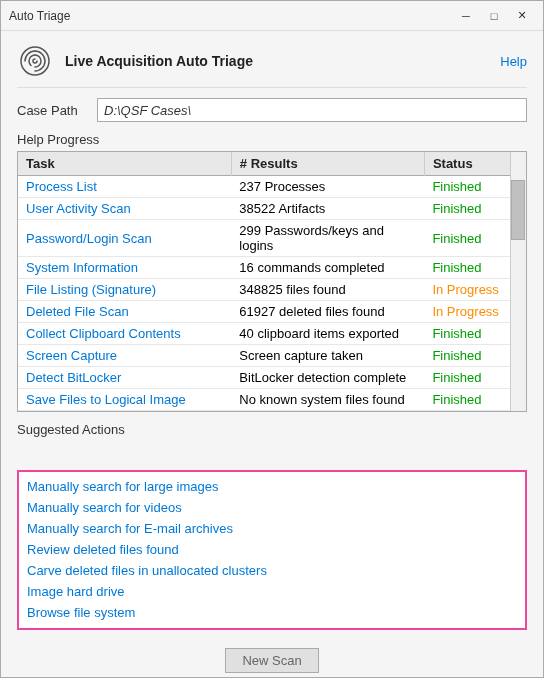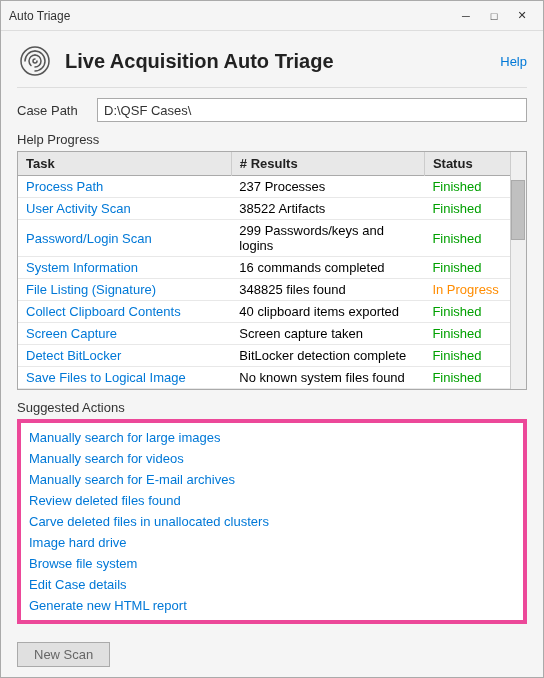--- a/index.html
+++ b/index.html
@@ -69,21 +69,21 @@
     .app-header-left {
       display: flex;
       align-items: center;
       gap: 12px;
     }
     .app-logo {
       width: 36px;
       height: 36px;
     }
     .app-title {
-      font-size: 20px;
+      font-size: 14px;
       font-weight: 600;
       color: #222;
     }
     .help-link {
       color: #0078d7;
       font-size: 13px;
       cursor: pointer;
       text-decoration: none;
     }
 
@@ -99,20 +99,21 @@
       min-width: 70px;
     }
     .case-path-input {
       flex: 1;
       height: 24px;
       border: 1px solid #aaa;
       background: white;
       padding: 2px 6px;
       font-size: 13px;
       color: #333;
+      font-style: italic;
     }
 
     .section-label {
       font-size: 13px;
       color: #333;
       margin-bottom: 4px;
     }
 
     .task-table-container {
       border: 1px solid #aaa;
@@ -172,41 +173,42 @@
       height: 60px;
       background: #c0c0c0;
       border: 1px solid #aaa;
     }
 
     .suggested-section {
       flex: 1;
       display: flex;
       flex-direction: column;
       min-height: 0;
+      gap: 29px;
     }
     .suggested-box {
-      border: 4px solid #ec4899;
+      border: 2px solid #ec4899;
       background: white;
       flex: 1;
       overflow-y: auto;
       padding: 4px 0;
     }
     .suggested-item {
       padding: 3px 8px;
       color: #0078d7;
       cursor: pointer;
       font-size: 13px;
       text-decoration: none;
       display: block;
     }
 
     .footer {
       display: flex;
-      justify-content: flex-start;
-      padding: 6px 16px 10px;
+      justify-content: center;
+      padding: 6px 16px 4px;
       flex-shrink: 0;
     }
     .new-scan-btn {
       background: #e0e0e0;
       border: 1px solid #aaa;
       padding: 4px 16px;
       font-size: 13px;
       color: #666;
       cursor: pointer;
     }
@@ -254,21 +256,21 @@
         <table class="task-table">
           <thead>
             <tr>
               <th style="width:42%">Task</th>
               <th style="width:38%"># Results</th>
               <th style="width:20%; padding-right:20px;">Status</th>
             </tr>
           </thead>
           <tbody id="task-tbody">
           <tr>
-                <td><a class="task-link">Process Path</a></td>
+                <td><a class="task-link">Process List</a></td>
                 <td>237 Processes</td>
                 <td class="status-finished" style="padding-right: 20px;">Finished</td>
               </tr>
               <tr>
                 <td><a class="task-link">User Activity Scan</a></td>
                 <td>38522 Artifacts</td>
                 <td class="status-finished" style="padding-right: 20px;">Finished</td>
               </tr>
               <tr>
                 <td><a class="task-link">Password/Login Scan</a></td>
@@ -276,20 +278,25 @@
                 <td class="status-finished" style="padding-right: 20px;">Finished</td>
               </tr>
               <tr>
                 <td><a class="task-link">System Information</a></td>
                 <td>16 commands completed</td>
                 <td class="status-finished" style="padding-right: 20px;">Finished</td>
               </tr>
               <tr>
                 <td><a class="task-link">File Listing (Signature)</a></td>
                 <td>348825 files found</td>
+                <td class="status-inprogress" style="padding-right: 20px;">In Progress</td>
+              </tr>
+              <tr>
+                <td><a class="task-link">Deleted File Scan</a></td>
+                <td>61927 deleted files found</td>
                 <td class="status-inprogress" style="padding-right: 20px;">In Progress</td>
               </tr>
               <tr>
                 <td><a class="task-link">Collect Clipboard Contents</a></td>
                 <td>40 clipboard items exported</td>
                 <td class="status-finished" style="padding-right: 20px;">Finished</td>
               </tr>
               <tr>
                 <td><a class="task-link">Screen Capture</a></td>
                 <td>Screen capture taken</td>

